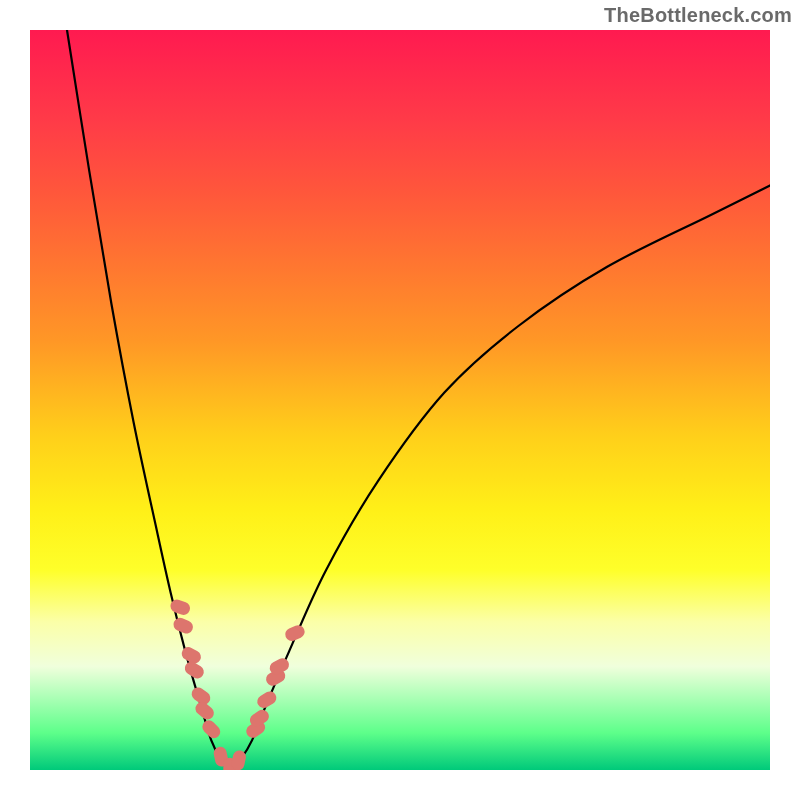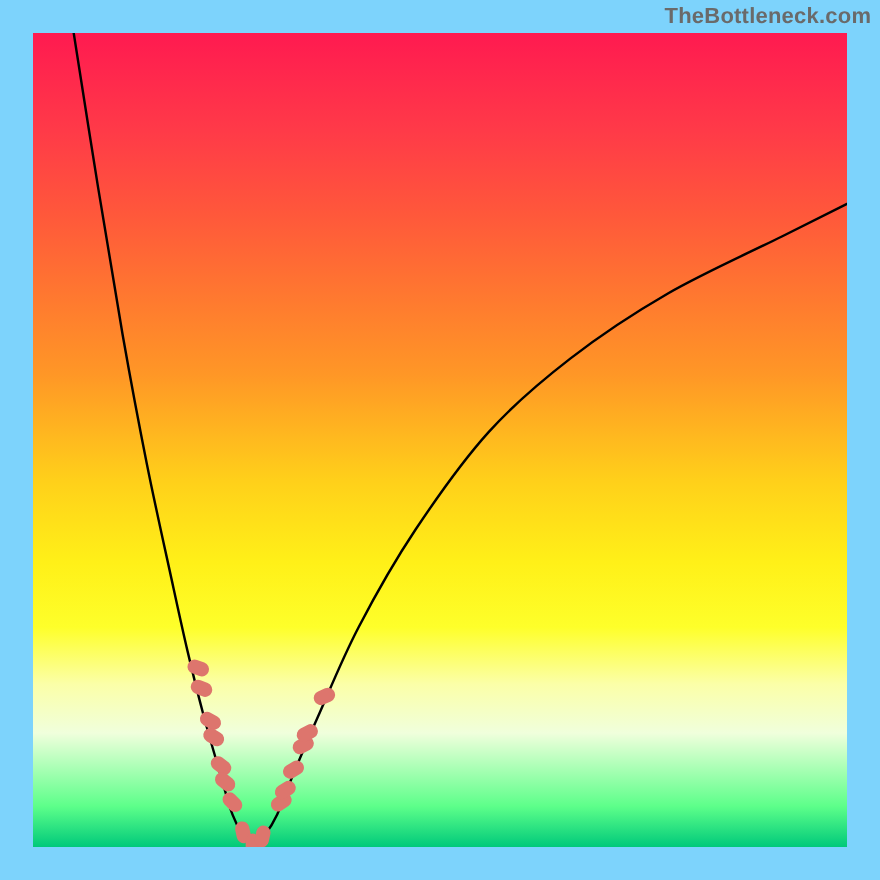--- a/index.html
+++ b/index.html
@@ -7,21 +7,21 @@
     padding: 0;
     width: 800px;
     height: 800px;
     overflow: hidden;
     background: #000;
   }
   .container {
     position: relative;
     width: 800px;
     height: 800px;
-    background: #7dd3fc;
+    background: #ffffff;
   }
   .plot-area {
     position: absolute;
     left: 30px;
     top: 30px;
     width: 740px;
     height: 740px;
     background: linear-gradient(
       to bottom,
       #ff1a50 0%,

